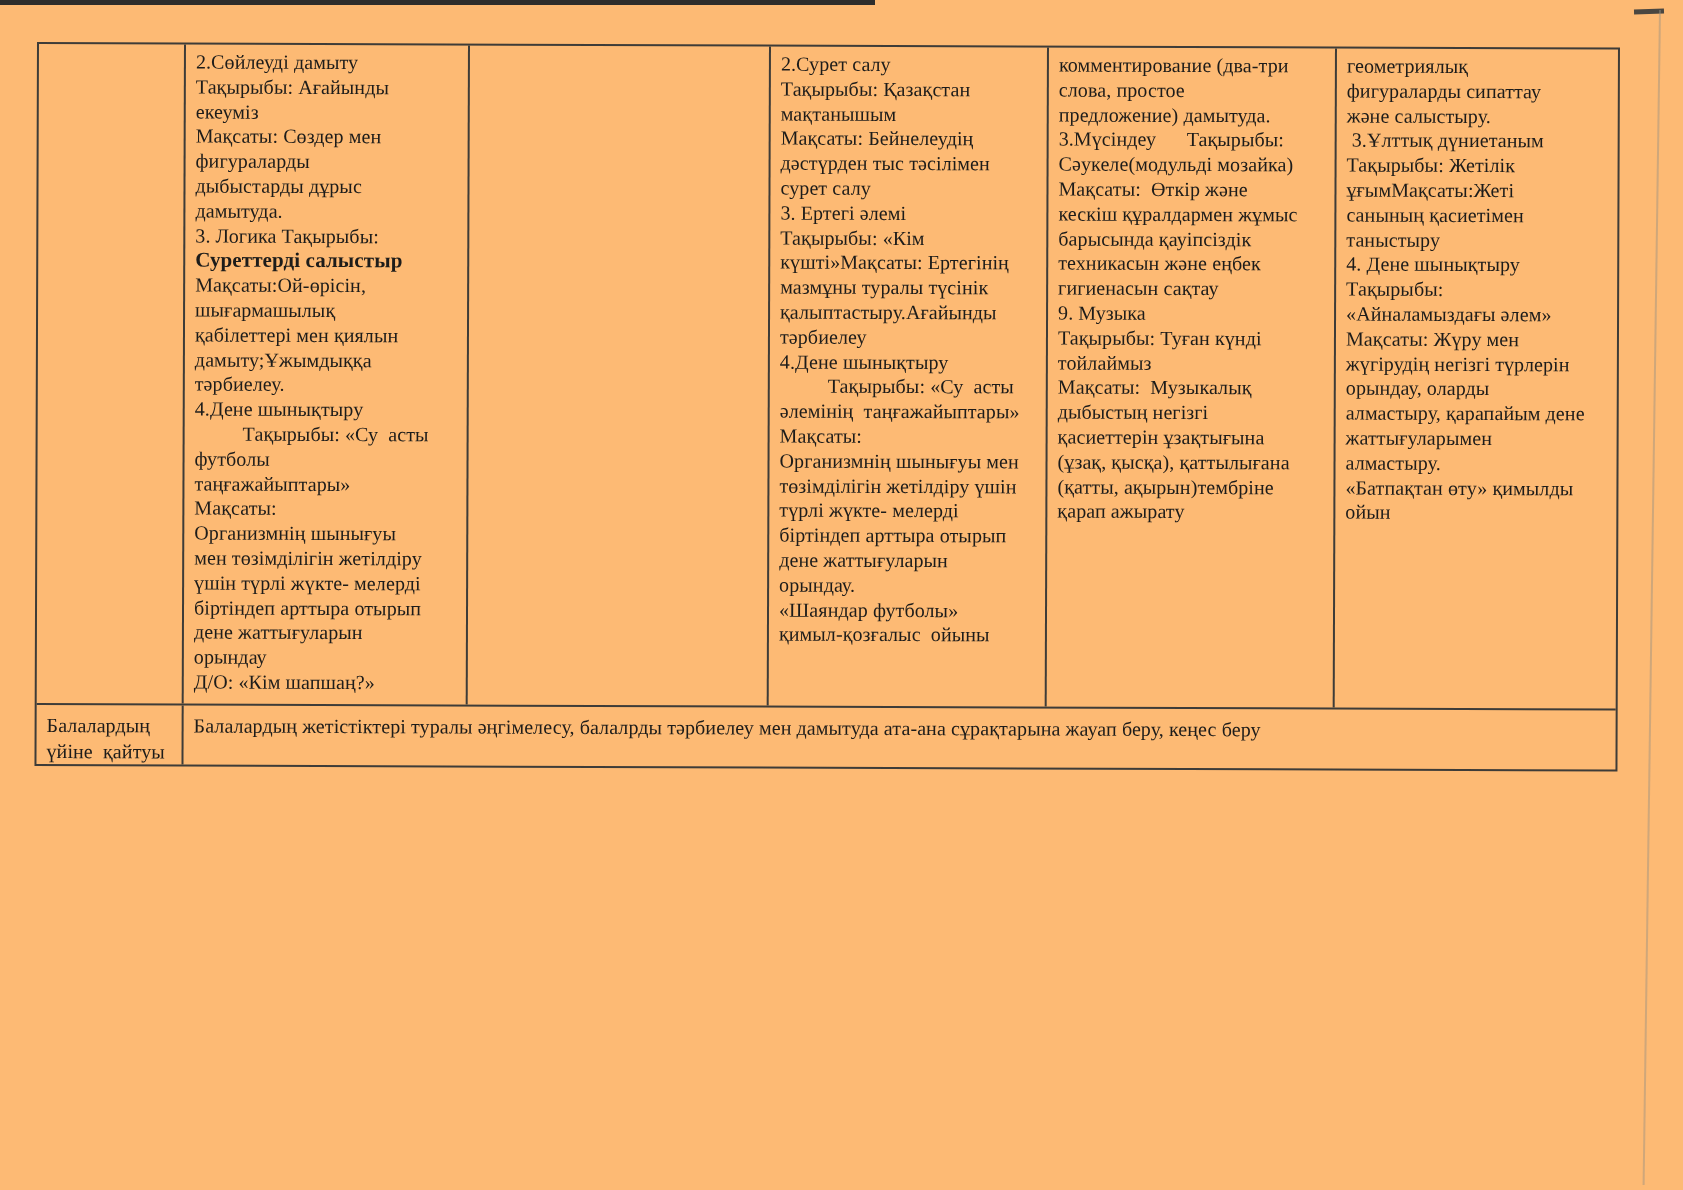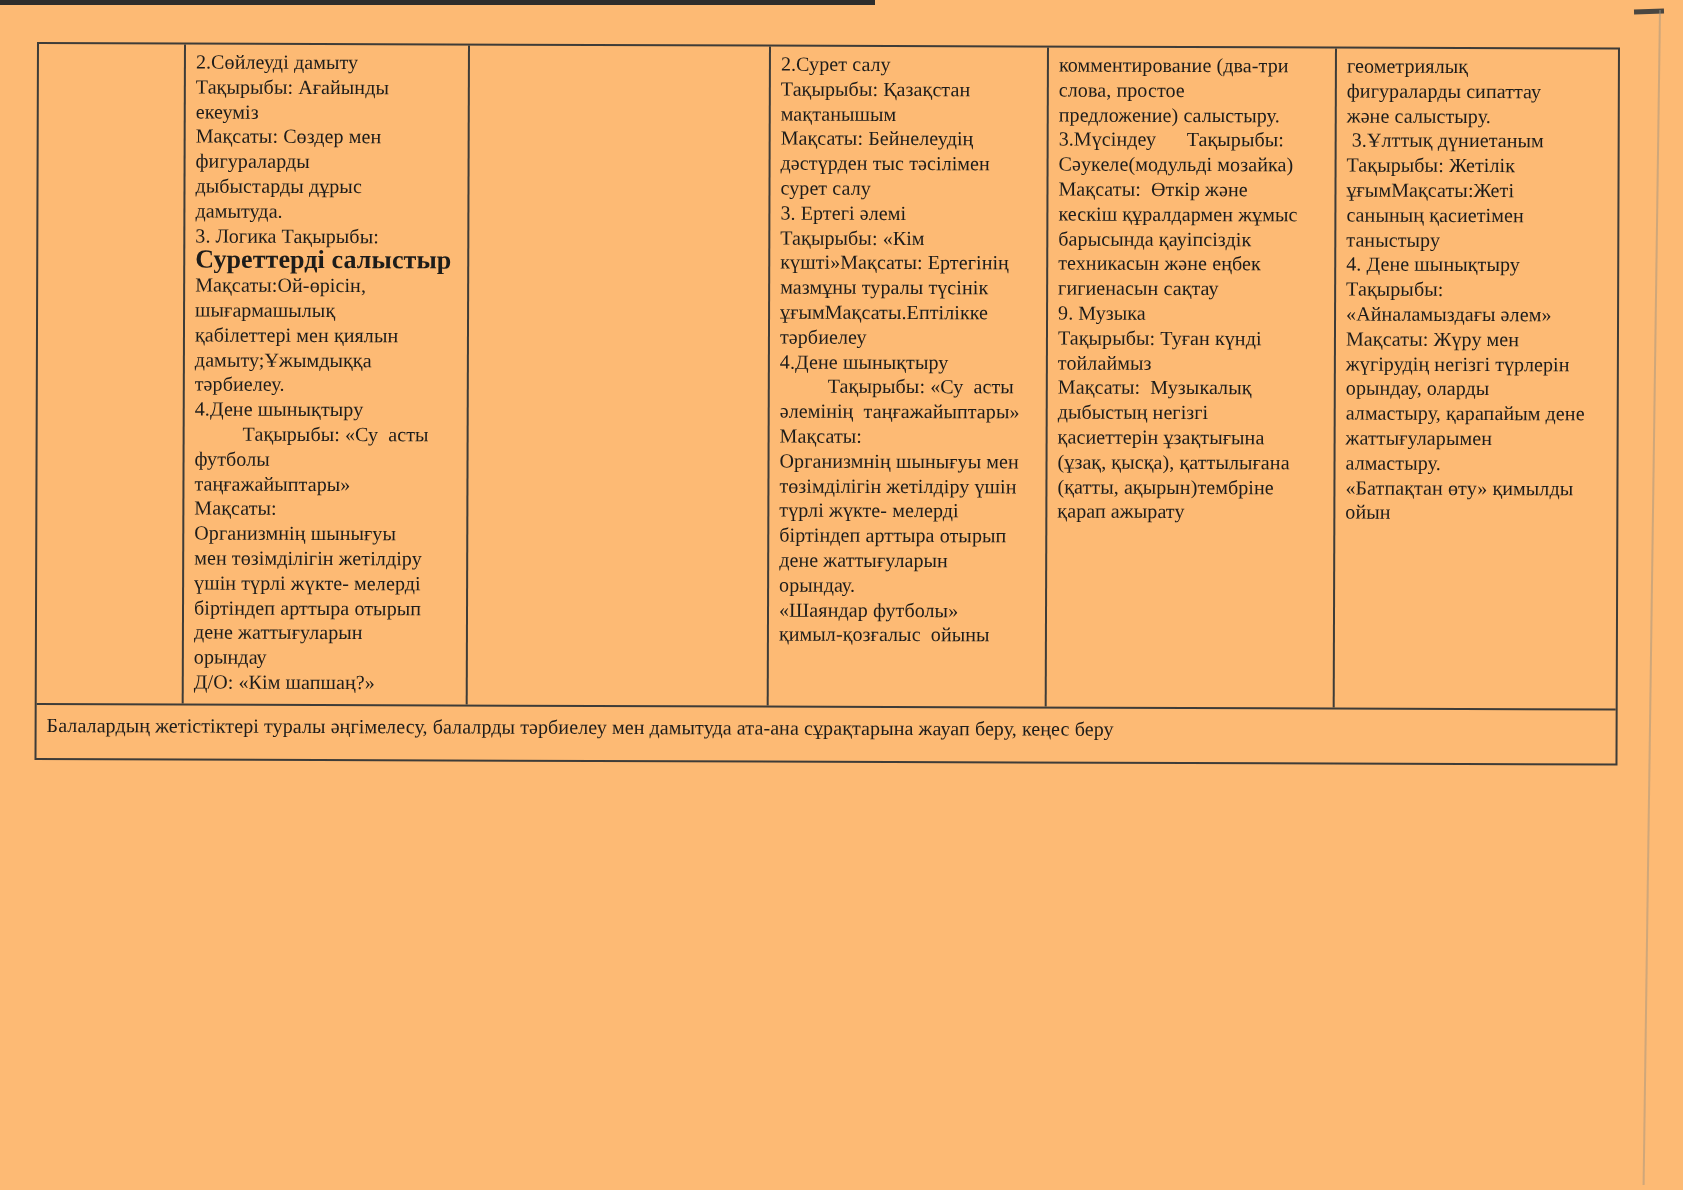--- a/index.html
+++ b/index.html
@@ -73,21 +73,21 @@
   .line {
     font-size: 20px;
     line-height: 24.8px;
     white-space: pre-wrap;
     letter-spacing: 0.1px;
     min-height: 24.8px;
   }
   .f1 .line, .f2 .line { line-height: 26px; }
   .line.bold {
     font-weight: bold;
-    font-size: 26px;
+    font-size: 21px;
   }
   .line.indent { padding-left: 48px; }
 </style>
 </head>
 <body>
 
 <div class="page">
 
   <div class="artifact-topline"></div>
   <div class="artifact-corner-h"></div>
@@ -129,39 +129,39 @@
           <div class="line">2.Сурет салу</div>
           <div class="line">Тақырыбы: Қазақстан</div>
           <div class="line">мақтанышым</div>
           <div class="line">Мақсаты: Бейнелеудің</div>
           <div class="line">дәстүрден тыс тәсілімен</div>
           <div class="line">сурет салу</div>
           <div class="line">3. Ертегі әлемі</div>
           <div class="line">Тақырыбы: «Кім</div>
           <div class="line">күшті»Мақсаты: Ертегінің</div>
           <div class="line">мазмұны туралы түсінік</div>
-          <div class="line">ұғымМақсаты.Ептілікке</div>
+          <div class="line">қалыптастыру.Ағайынды</div>
           <div class="line">тәрбиелеу</div>
           <div class="line">4.Дене шынықтыру</div>
           <div class="line indent">Тақырыбы: «Су  асты</div>
           <div class="line">әлемінің  таңғажайыптары»</div>
           <div class="line">Мақсаты:</div>
           <div class="line">Организмнің шынығуы мен</div>
           <div class="line">төзімділігін жетілдіру үшін</div>
           <div class="line">түрлі жүкте- мелерді</div>
           <div class="line">біртіндеп арттыра отырып</div>
           <div class="line">дене жаттығуларын</div>
           <div class="line">орындау.</div>
           <div class="line">«Шаяндар футболы»</div>
           <div class="line">қимыл-қозғалыс  ойыны</div>
         </div>
       <div class="cell c5">
           <div class="line">комментирование (два-три</div>
           <div class="line">слова, простое</div>
-          <div class="line">предложение) салыстыру.</div>
+          <div class="line">предложение) дамытуда.</div>
           <div class="line">3.Мүсіндеу      Тақырыбы:</div>
           <div class="line">Сәукеле(модульді мозайка)</div>
           <div class="line">Мақсаты:  Өткір және</div>
           <div class="line">кескіш құралдармен жұмыс</div>
           <div class="line">барысында қауіпсіздік</div>
           <div class="line">техникасын және еңбек</div>
           <div class="line">гигиенасын сақтау</div>
           <div class="line">9. Музыка</div>
           <div class="line">Тақырыбы: Туған күнді</div>
           <div class="line">тойлаймыз</div>
@@ -188,19 +188,23 @@
           <div class="line">жүгірудің негізгі түрлерін</div>
           <div class="line">орындау, оларды</div>
           <div class="line">алмастыру, қарапайым дене</div>
           <div class="line">жаттығуларымен</div>
           <div class="line">алмастыру.</div>
           <div class="line">«Батпақтан өту» қимылды</div>
           <div class="line">ойын</div>
         </div>
     </div>
     <div class="row footer">
+      <div class="cell f1">
+          <div class="line">Балалардың</div>
+          <div class="line">үйіне  қайтуы</div>
+        </div>
       <div class="cell f2">
           <div class="line">Балалардың жетістіктері туралы әңгімелесу, балалрды тәрбиелеу мен дамытуда ата-ана сұрақтарына жауап беру, кеңес беру</div>
         </div>
     </div>
   </div>
 
 </div>
 
 </body></html>

